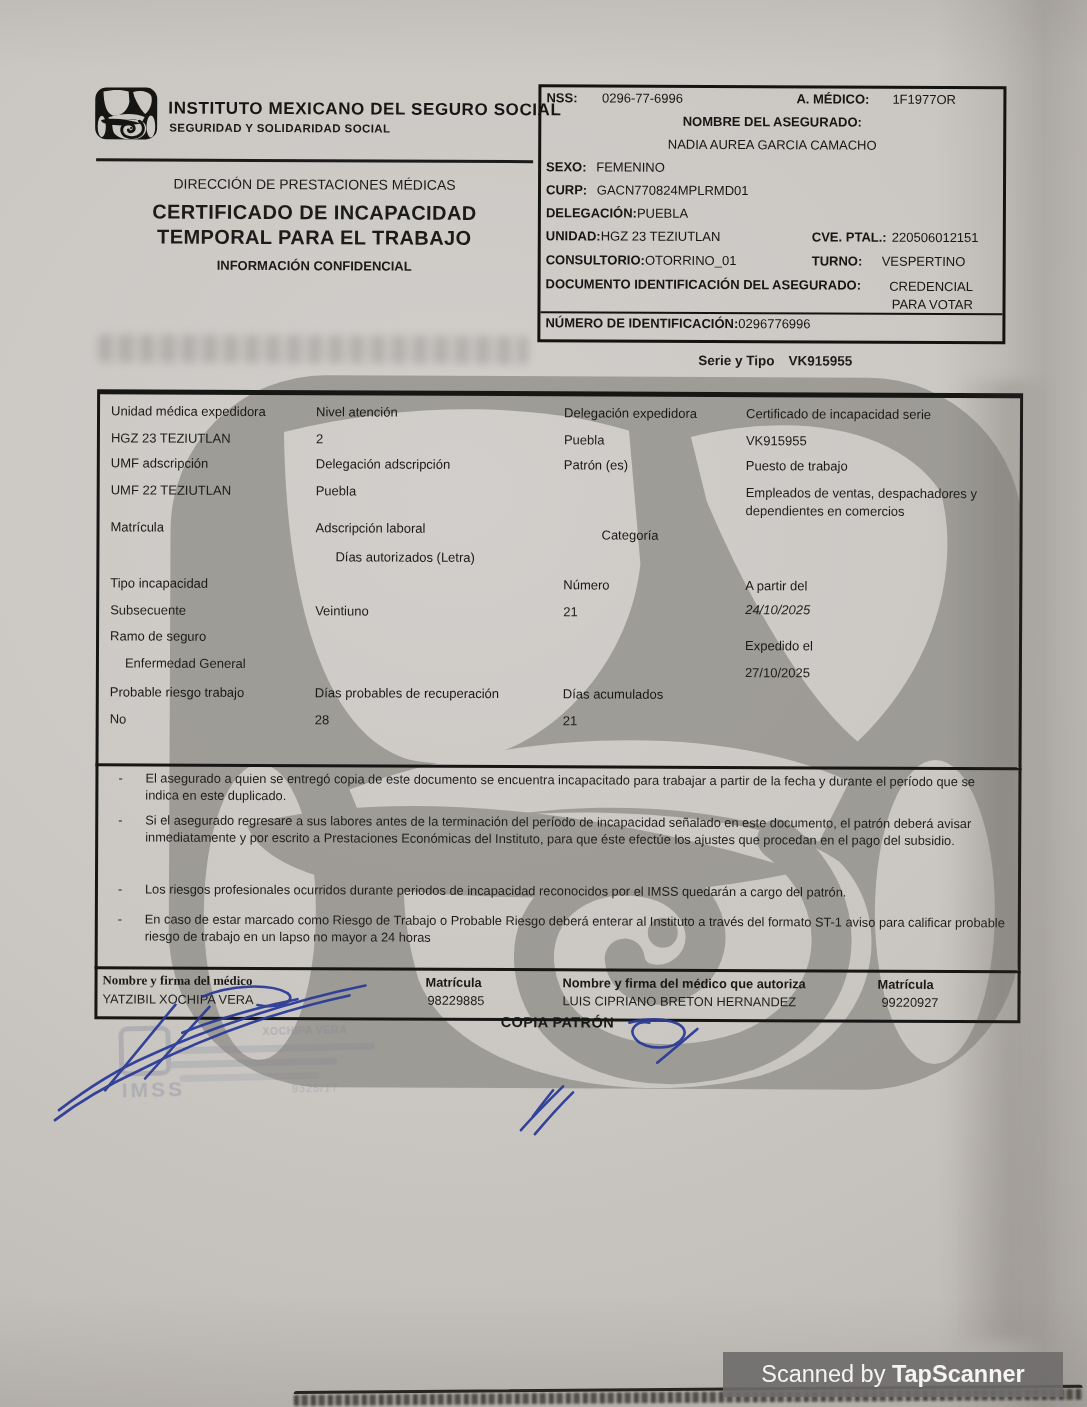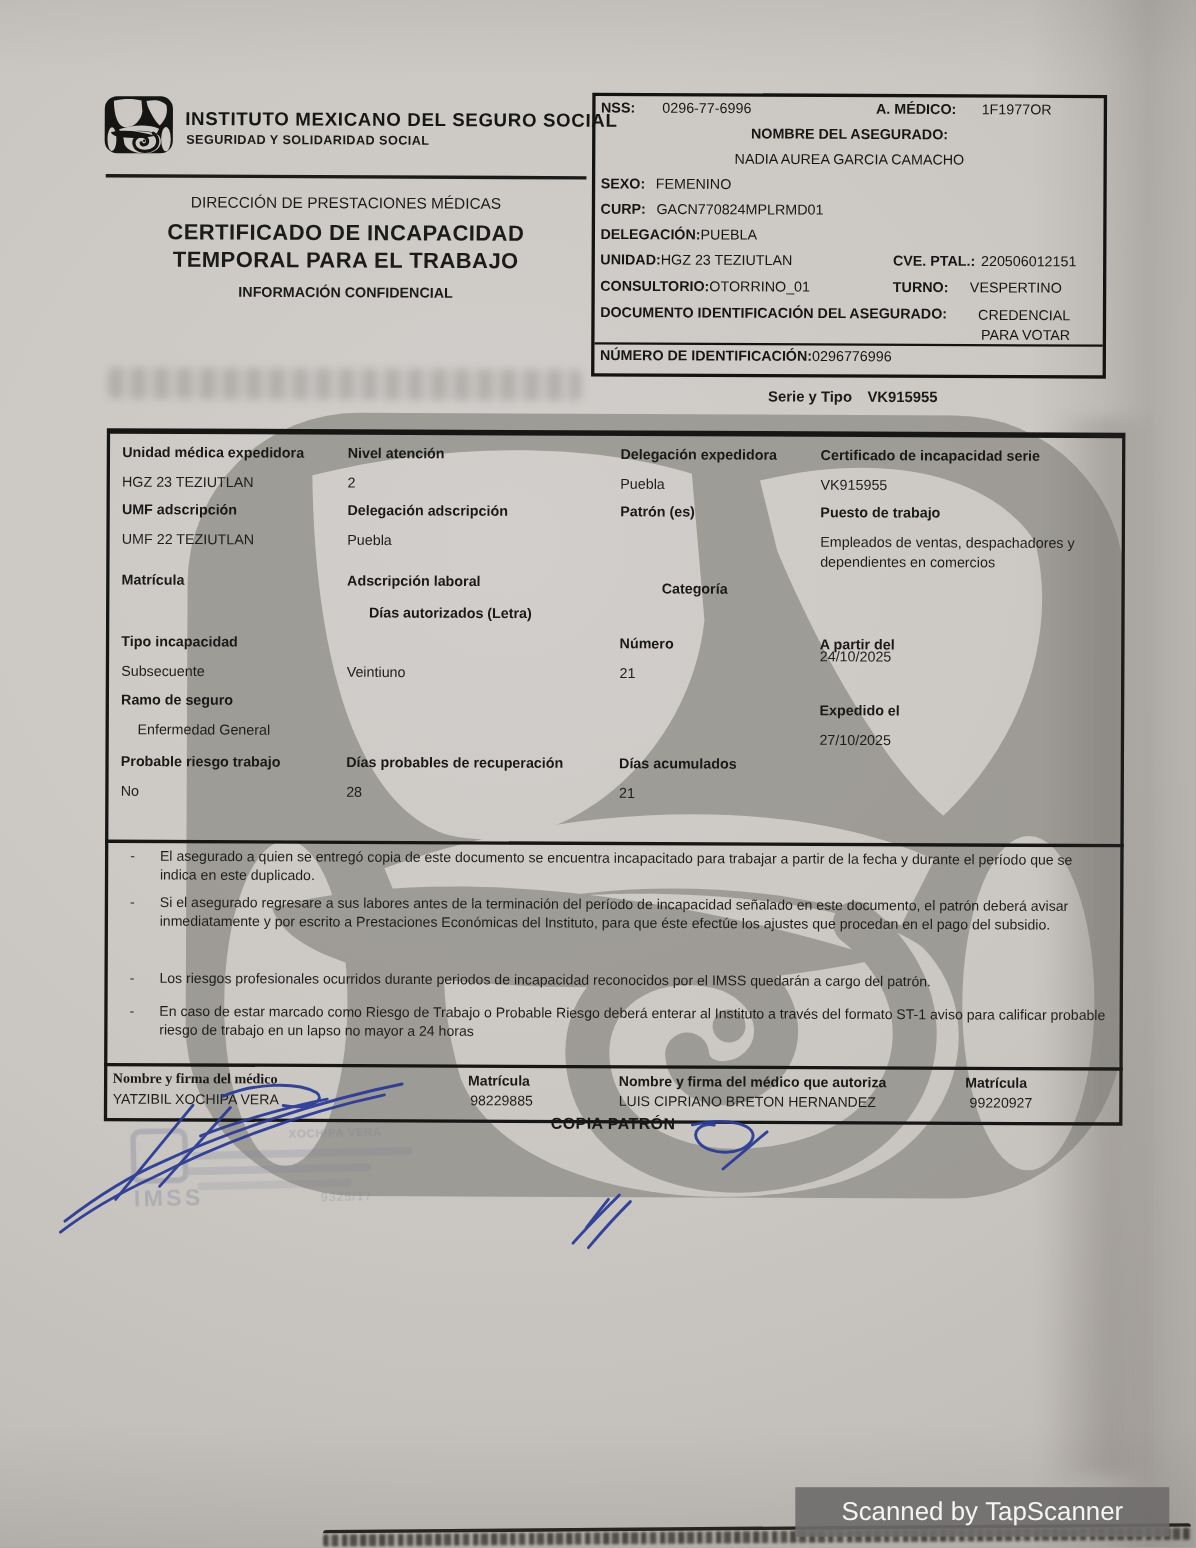--- a/index.html
+++ b/index.html
@@ -39,21 +39,21 @@
   
   #ghost{left:98px;top:336px;width:430px;height:28px;border-radius:5px;opacity:.55;filter:blur(4px);
     background:repeating-linear-gradient(90deg, rgba(92,90,86,.45) 0 13px, rgba(92,90,86,.10) 13px 21px);}
   
   #watermark{left:158px;top:358px;width:882px;height:748px;color:#94928d;opacity:.82;}
   
   #main-box{left:97px;top:391px;width:920px;height:622px;border:3px solid #161614;border-top-width:5px;}
   .hrule{background:#161614;height:3px;}
   #rule-notes{left:97px;top:765px;width:926px;}
   #rule-footer{left:97px;top:968px;width:926px;}
-  .flabel{font-size:13px;font-weight:bold;color:#191917;white-space:nowrap;}
+  .flabel{font-size:13px;font-weight:normal;color:#191917;white-space:nowrap;}
   .fvalue{font-size:13px;color:#1d1d1b;line-height:1.38;}
   .note{font-size:12.8px;color:#1d1d1b;line-height:1.36;}
   .note .dash{position:absolute;left:-27px;top:0;}
   .foot-label{font-size:12.8px;font-weight:bold;color:#191917;white-space:nowrap;}
   .foot-value{font-size:12.8px;color:#1d1d1b;white-space:nowrap;}
   #copia{left:97px;top:1014px;width:926px;text-align:center;font-size:14.5px;font-weight:bold;letter-spacing:.4px;color:#181816;}
   
   #stamp{left:116px;top:1018px;width:312px;height:94px;opacity:.34;color:#7c8294;transform:rotate(-1.6deg);filter:blur(.5px);}
   #stamp .logo-ghost{position:absolute;left:6px;top:6px;width:42px;height:40px;border:5px solid #7c8294;border-radius:9px;}
   #stamp .s-line1{position:absolute;left:150px;top:8px;font-size:10.5px;font-weight:bold;letter-spacing:.5px;}
@@ -66,21 +66,21 @@
   #bottom-strip{left:298px;top:1387px;width:789px;height:18px;transform:rotate(-.7deg);}
   #bottom-strip .line{height:3px;width:100%;background:#25241f;border-radius:3px 3px 0 0;}
   #bottom-strip .glyphs{margin-top:1px;height:11px;opacity:.8;filter:blur(1px);border-radius:2px;
     background:repeating-linear-gradient(90deg,#302e29 0 5px, rgba(48,46,41,.25) 5px 8px, #3a3831 8px 14px, rgba(48,46,41,.12) 14px 17px);}
   
   #right-shadow{left:952px;top:380px;width:100px;height:960px;filter:blur(6px);
     background:linear-gradient(90deg, rgba(0,0,0,0) 0%, rgba(72,66,60,.16) 55%, rgba(0,0,0,0) 100%);}
   
   #badge{position:absolute;left:723px;top:1352px;width:340px;height:45px;background:rgba(110,108,106,.90);
     display:flex;align-items:center;justify-content:center;color:#f4f4f4;font-size:23.5px;white-space:pre;}
-  #badge .brand{font-weight:normal;}
+  #badge .brand{font-weight:bold;}
 </style>
 </head>
 <body>
 
 <svg width="0" height="0" style="position:absolute">
   <defs>
     <mask id="eagle-mask" maskUnits="userSpaceOnUse" x="0" y="0" width="880" height="748">
       <rect width="880" height="748" fill="#fff"></rect>
       <path d="M125,75 C255,42 385,46 470,72 L482,205 C470,325 360,425 252,402 C172,380 128,255 125,75 Z" fill="#000"></path>
       <path d="M532,78 C645,50 742,72 782,132 C802,205 780,305 700,382 C640,332 582,222 548,142 Z" fill="#000"></path>
@@ -186,21 +186,21 @@
     <div class="abs flabel" style="left:316px;top:521px;">Adscripción laboral</div>
     <div class="abs flabel" style="left:564px;top:527px;margin-left:38px;">Categoría</div>
 
     <div class="abs flabel" style="left:111px;top:577px;">Tipo incapacidad</div>
     <div class="abs fvalue" style="left:111px;top:603px;">Subsecuente</div>
     <div class="abs flabel" style="left:316px;top:550px;margin-left:20px;">Días autorizados (Letra)</div>
     <div class="abs fvalue" style="left:316px;top:603px;">Veintiuno</div>
     <div class="abs flabel" style="left:564px;top:577px;">Número</div>
     <div class="abs fvalue" style="left:564px;top:603px;">21</div>
     <div class="abs flabel" style="left:746px;top:577px;">A partir del</div>
-    <div class="abs fvalue" style="left:746px;top:587px;">24/10/2025</div>
+    <div class="abs fvalue" style="left:746px;top:600px;font-style:italic;">24/10/2025</div>
 
     <div class="abs flabel" style="left:111px;top:630px;">Ramo de seguro</div>
     <div class="abs fvalue" style="left:126px;top:656px;">Enfermedad General</div>
     <div class="abs flabel" style="left:746px;top:637px;">Expedido el</div>
     <div class="abs fvalue" style="left:746px;top:663px;">27/10/2025</div>
 
     <div class="abs flabel" style="left:111px;top:686px;">Probable riesgo trabajo</div>
     <div class="abs fvalue" style="left:111px;top:712px;">No</div>
     <div class="abs flabel" style="left:316px;top:686px;">Días probables de recuperación</div>
     <div class="abs fvalue" style="left:316px;top:712px;">28</div>

